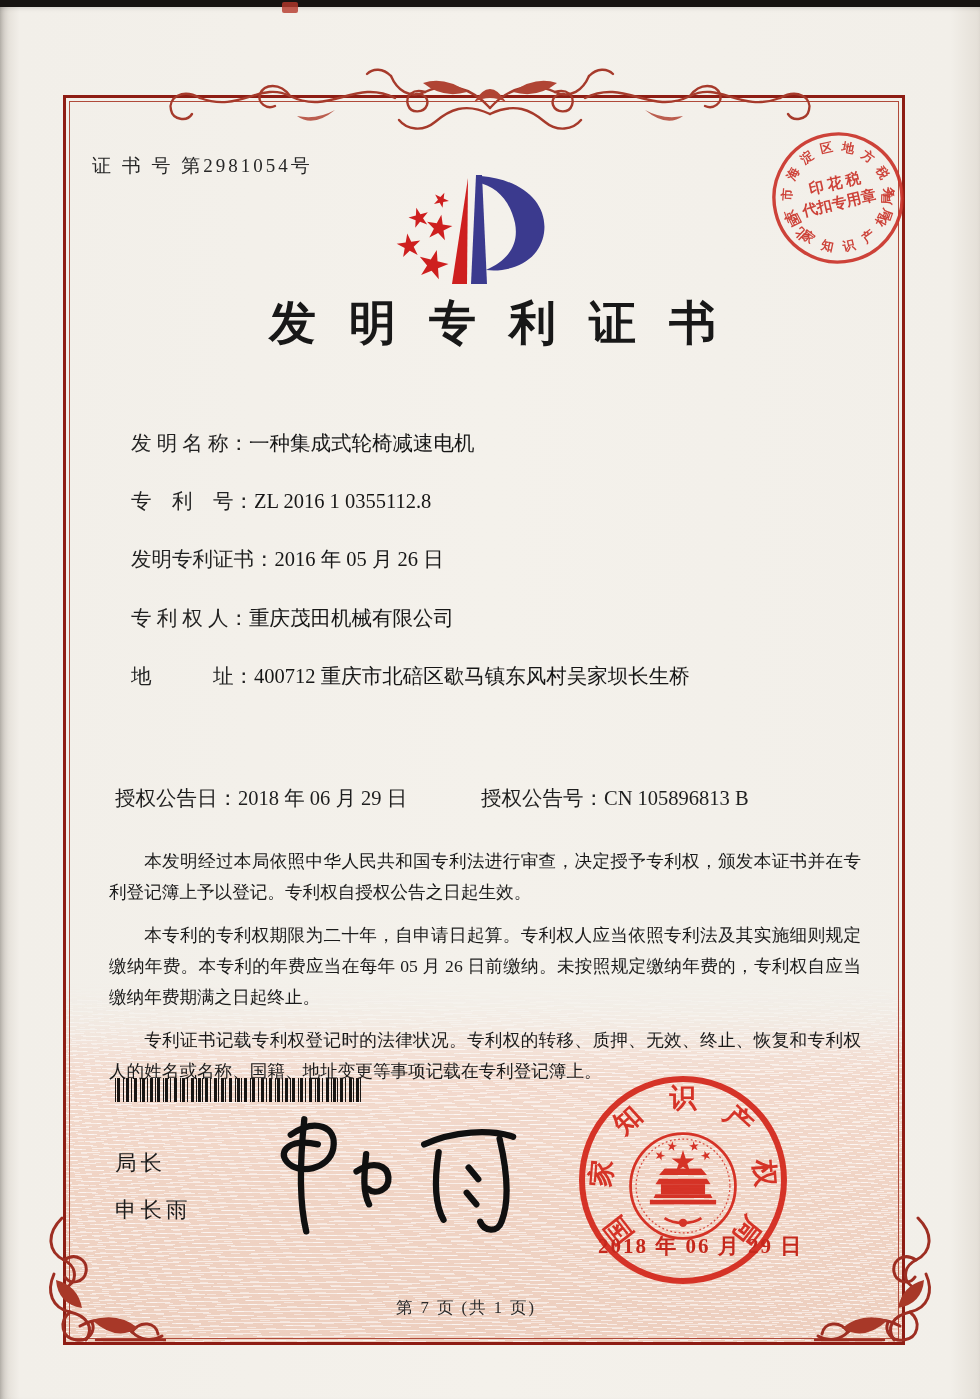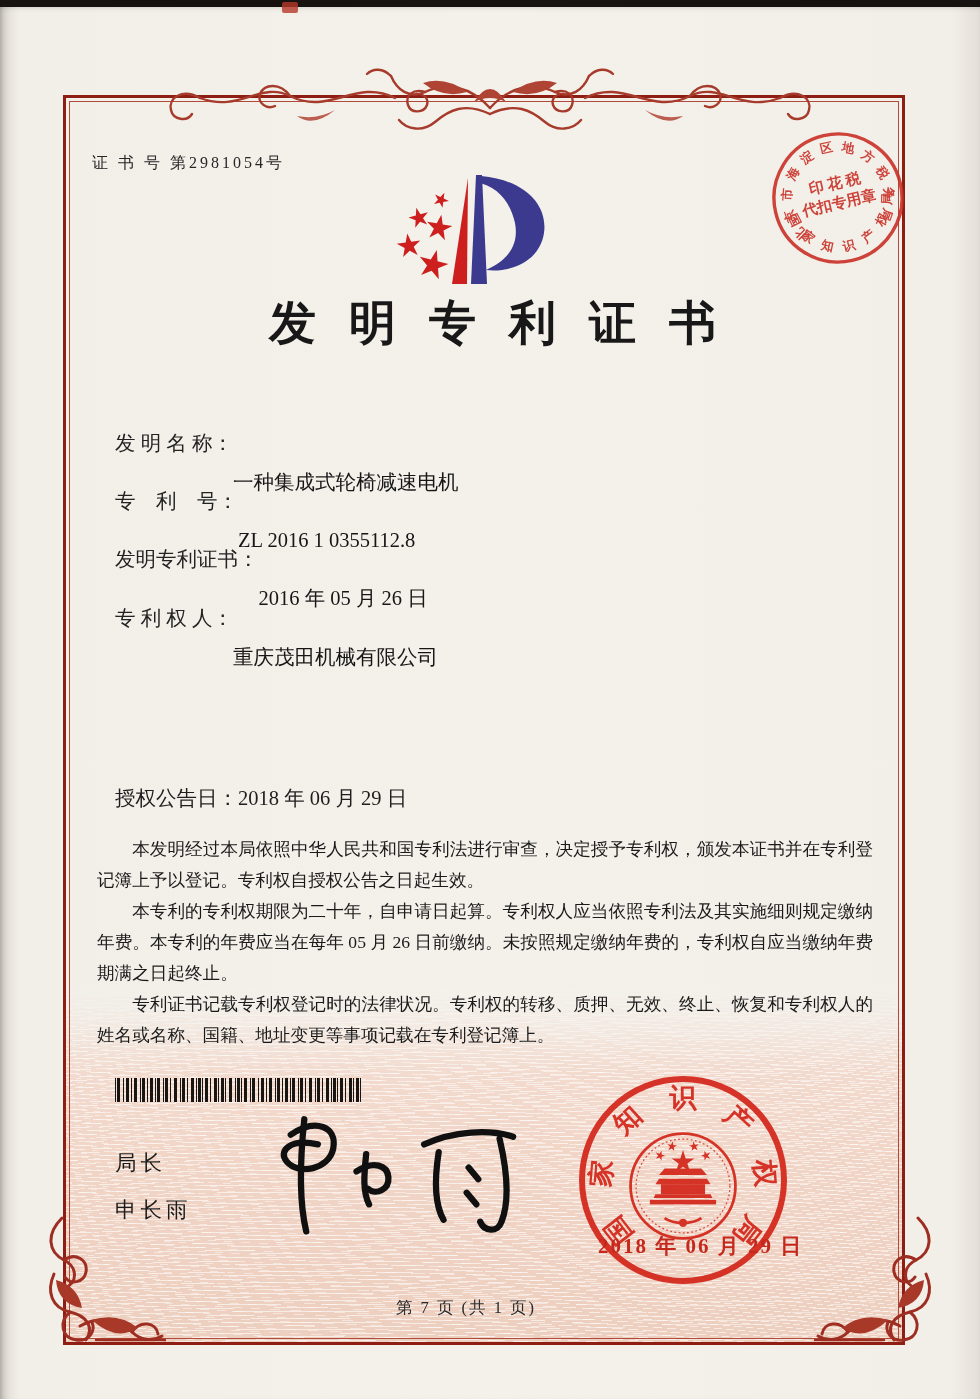--- a/index.html
+++ b/index.html
@@ -24,39 +24,39 @@
   }
 
   .frame{position:absolute;left:63px;top:95px;width:836px;height:1244px;border:3px solid #8e1d14;}
   .frame::after{content:"";position:absolute;inset:3px;border:1px solid #b04a3a;}
 
   .ornament-top{position:absolute;left:85px;top:58px;width:810px;height:100px;}
   .corner{position:absolute;width:130px;height:150px;}
   .corner.bl{left:36px;top:1216px;}
   .corner.br{left:814px;top:1216px;transform:scaleX(-1);}
 
-  .cert-no{position:absolute;left:92px;top:153px;font-size:16px;letter-spacing:3px;color:#262626;}
+  .cert-no{position:absolute;left:92px;top:153px;font-size:19px;letter-spacing:3px;color:#262626;}
 
   .logo{position:absolute;left:368px;top:158px;width:220px;height:150px;}
 
   .title{
     position:absolute;left:0;top:292px;width:952px;text-align:center;
     font-size:47px;font-weight:bold;letter-spacing:33px;padding-left:33px;color:#181818;
   }
 
   .fields{position:absolute;left:115px;top:430px;width:720px;font-size:20.5px;}
   .field-row{height:58.2px;display:flex;align-items:flex-start;line-height:26px;}
-  .field-label{white-space:pre;color:#222;}
-  .field-value{white-space:pre;color:#161616;margin-top:39px;}
+  .field-label{white-space:pre;color:#222;margin-left:16px;}
+  .field-value{white-space:pre;color:#161616;}
 
   .grant-row{position:absolute;left:115px;top:784px;width:760px;font-size:20.5px;display:flex;}
   .grant-no{position:absolute;left:366px;top:0;}
 
   .body-text{position:absolute;left:97px;top:834px;width:776px;font-size:17.6px;line-height:31px;color:#1a1a1a;}
-  .body-text p{margin:0;text-indent:2em;text-align:justify;}
+  .body-text p{margin:12px;text-indent:2em;text-align:justify;}
 
   .barcode{position:absolute;left:115px;top:1078px;width:252px;height:24px;display:flex;align-items:stretch;}
   .barcode i{background:#181513;height:100%;flex:none;}
 
   .director{position:absolute;left:115px;top:1148px;font-size:21.5px;color:#1b1b1b;}
   .director div{margin-bottom:18px;letter-spacing:4px;}
   .signature{position:absolute;left:238px;top:1098px;width:295px;height:145px;}
 
   .seal-svg{position:absolute;left:567px;top:1064px;width:232px;height:232px;opacity:.94;}
   .seal-date{position:absolute;left:598px;top:1232px;font-size:21px;font-weight:bold;color:#c5281c;letter-spacing:2px;white-space:pre;}
@@ -187,24 +187,29 @@
         <span class="field-value">ZL 2016 1 0355112.8</span>
     </div>
     <div class="field-row">
       <span class="field-label">发明专利证书：</span>
         <span class="field-value">2016 年 05 月 26 日</span>
     </div>
     <div class="field-row">
       <span class="field-label">专 利 权 人：</span>
         <span class="field-value">重庆茂田机械有限公司</span>
     </div>
+    <div class="field-row">
+      <span class="field-label">地　　　址：</span>
+        <span class="field-value">400712 重庆市北碚区歇马镇东风村吴家坝长生桥</span>
+    </div>
   </div>
 
   <div class="grant-row">
     <span><span>授权公告日：</span><span>2018 年 06 月 29 日</span></span>
+    <span class="grant-no"><span>授权公告号：</span><span>CN 105896813 B</span></span>
   </div>
 
   <div class="body-text">
     <p>本发明经过本局依照中华人民共和国专利法进行审查，决定授予专利权，颁发本证书并在专利登记簿上予以登记。专利权自授权公告之日起生效。</p>
     <p>本专利的专利权期限为二十年，自申请日起算。专利权人应当依照专利法及其实施细则规定缴纳年费。本专利的年费应当在每年 05 月 26 日前缴纳。未按照规定缴纳年费的，专利权自应当缴纳年费期满之日起终止。</p>
     <p>专利证书记载专利权登记时的法律状况。专利权的转移、质押、无效、终止、恢复和专利权人的姓名或名称、国籍、地址变更等事项记载在专利登记簿上。</p>
   </div>
 
   <div class="barcode">
       <i style="width:1px;margin-right:1px"></i>

